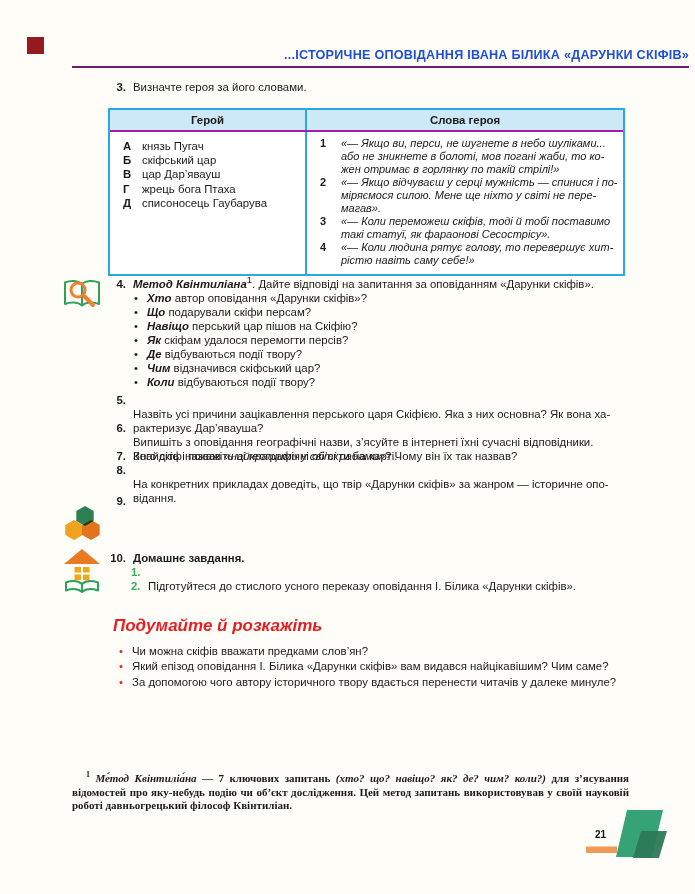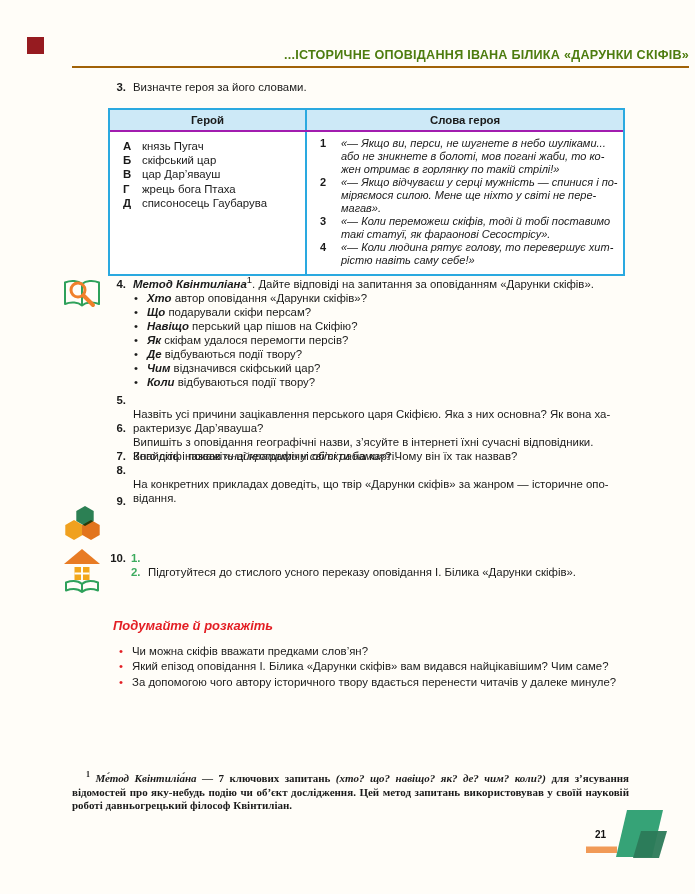--- a/index.html
+++ b/index.html
@@ -7,23 +7,23 @@
     position:relative; width:695px; height:894px; margin:0 auto;
     background:#fffdf8; overflow:hidden;
     font-family:"Liberation Sans","DejaVu Sans",sans-serif;
     font-size:11.4px; line-height:14px; color:#1a1a1a;
   }
   
   .red-square{position:absolute; left:27px; top:37px; width:17px; height:17px; background:#961b20;}
   
   .running-head{
     position:absolute; left:72px; right:6px; top:48px;
-    border-bottom:2px solid #a16207; padding-bottom:4px;
+    border-bottom:2px solid #701a75; padding-bottom:4px;
     text-align:right; font-weight:700; font-size:12.6px; letter-spacing:.25px;
-    color:#4d7c0f;
+    color:#1d4ed8;
   }
   
   .ablock{position:absolute; left:133px; width:512px;}
   .tnum{position:absolute; right:calc(100% + 7px); top:0; font-weight:700; white-space:nowrap;}
   .preline{white-space:pre-line;}
   .bi{font-weight:700; font-style:italic;}
   .it{font-style:italic;}
   
   .qtable{position:absolute; left:108px; top:108px; width:517px; border:2px solid #2aa9e0; background:#fff; box-sizing:border-box;}
   .thead{display:flex; background:#cde9f7; border-bottom:2px solid #a21caf; font-weight:700; height:20px; line-height:20px; text-align:center;}
@@ -41,21 +41,21 @@
   .blist{list-style:none; margin:0; padding:0;}
   .blist li{position:relative; padding-left:14px;}
   .blist li::before{content:"•"; position:absolute; left:1px; top:0;}
   .think-list li::before{color:#e31e24;}
   
   .margin-icon{position:absolute;}
   
   .hw-item{display:flex;}
   .hw-num{width:17px; font-weight:700; color:#3cab5e; flex:none;}
   
-  .think-title{position:absolute; left:113px; top:619px; font-weight:700; font-style:italic; font-size:13px; color:#e31e24;}
+  .think-title{position:absolute; left:113px; top:619px; font-weight:700; font-style:italic; font-size:17px; color:#e31e24;}
   .think-block{position:absolute; left:118px; top:644px; width:525px;}
   .think-list li{margin-bottom:1.4px;}
   
   .footnote{
     position:absolute; left:72px; top:772px; width:557px;
     font-family:"Liberation Serif","DejaVu Serif",serif;
     font-size:11px; line-height:13.6px; font-weight:600;
     text-align:justify; text-indent:14px;
   }
   .footnote sup{font-size:8px;}
@@ -187,20 +187,21 @@
       <svg width="38" height="46" viewBox="0 0 38 46">
         <polygon points="19,1 37,16 1,16" fill="#e87b24"></polygon>
         <rect x="11.5" y="19" width="15" height="13" fill="#f2a71b"></rect>
         <line x1="11.5" y1="25.5" x2="26.5" y2="25.5" stroke="#fffdf8" stroke-width="2"></line>
         <line x1="19" y1="19" x2="19" y2="32" stroke="#fffdf8" stroke-width="2"></line>
         <path d="M19 36 C15.5 33 9 32.5 3 34.5 L3 42.5 C9 40.5 15.5 41 19 44 C22.5 41 29 40.5 35 42.5 L35 34.5 C29 32.5 22.5 33 19 36 Z" fill="#fffdf8" stroke="#2ea15b" stroke-width="2" stroke-linejoin="round"></path>
         <path d="M19 36 L19 44" stroke="#2ea15b" stroke-width="2"></path>
       </svg>
     </span>
     <span class="tnum">10.</span>
+    <div style="font-weight:700;">Домашнє завдання.</div>
     <div class="hw-item" style="margin-left:-2px;">
       <span class="hw-num">1.</span>
     </div>
     <div class="hw-item" style="margin-left:-2px;">
       <span class="hw-num">2.</span>
       <span>Підготуйтеся до стислого усного переказу оповідання І. Білика «Дарунки скіфів».</span>
     </div>
   </div>
 
   <div class="think-title">Подумайте й розкажіть</div>

